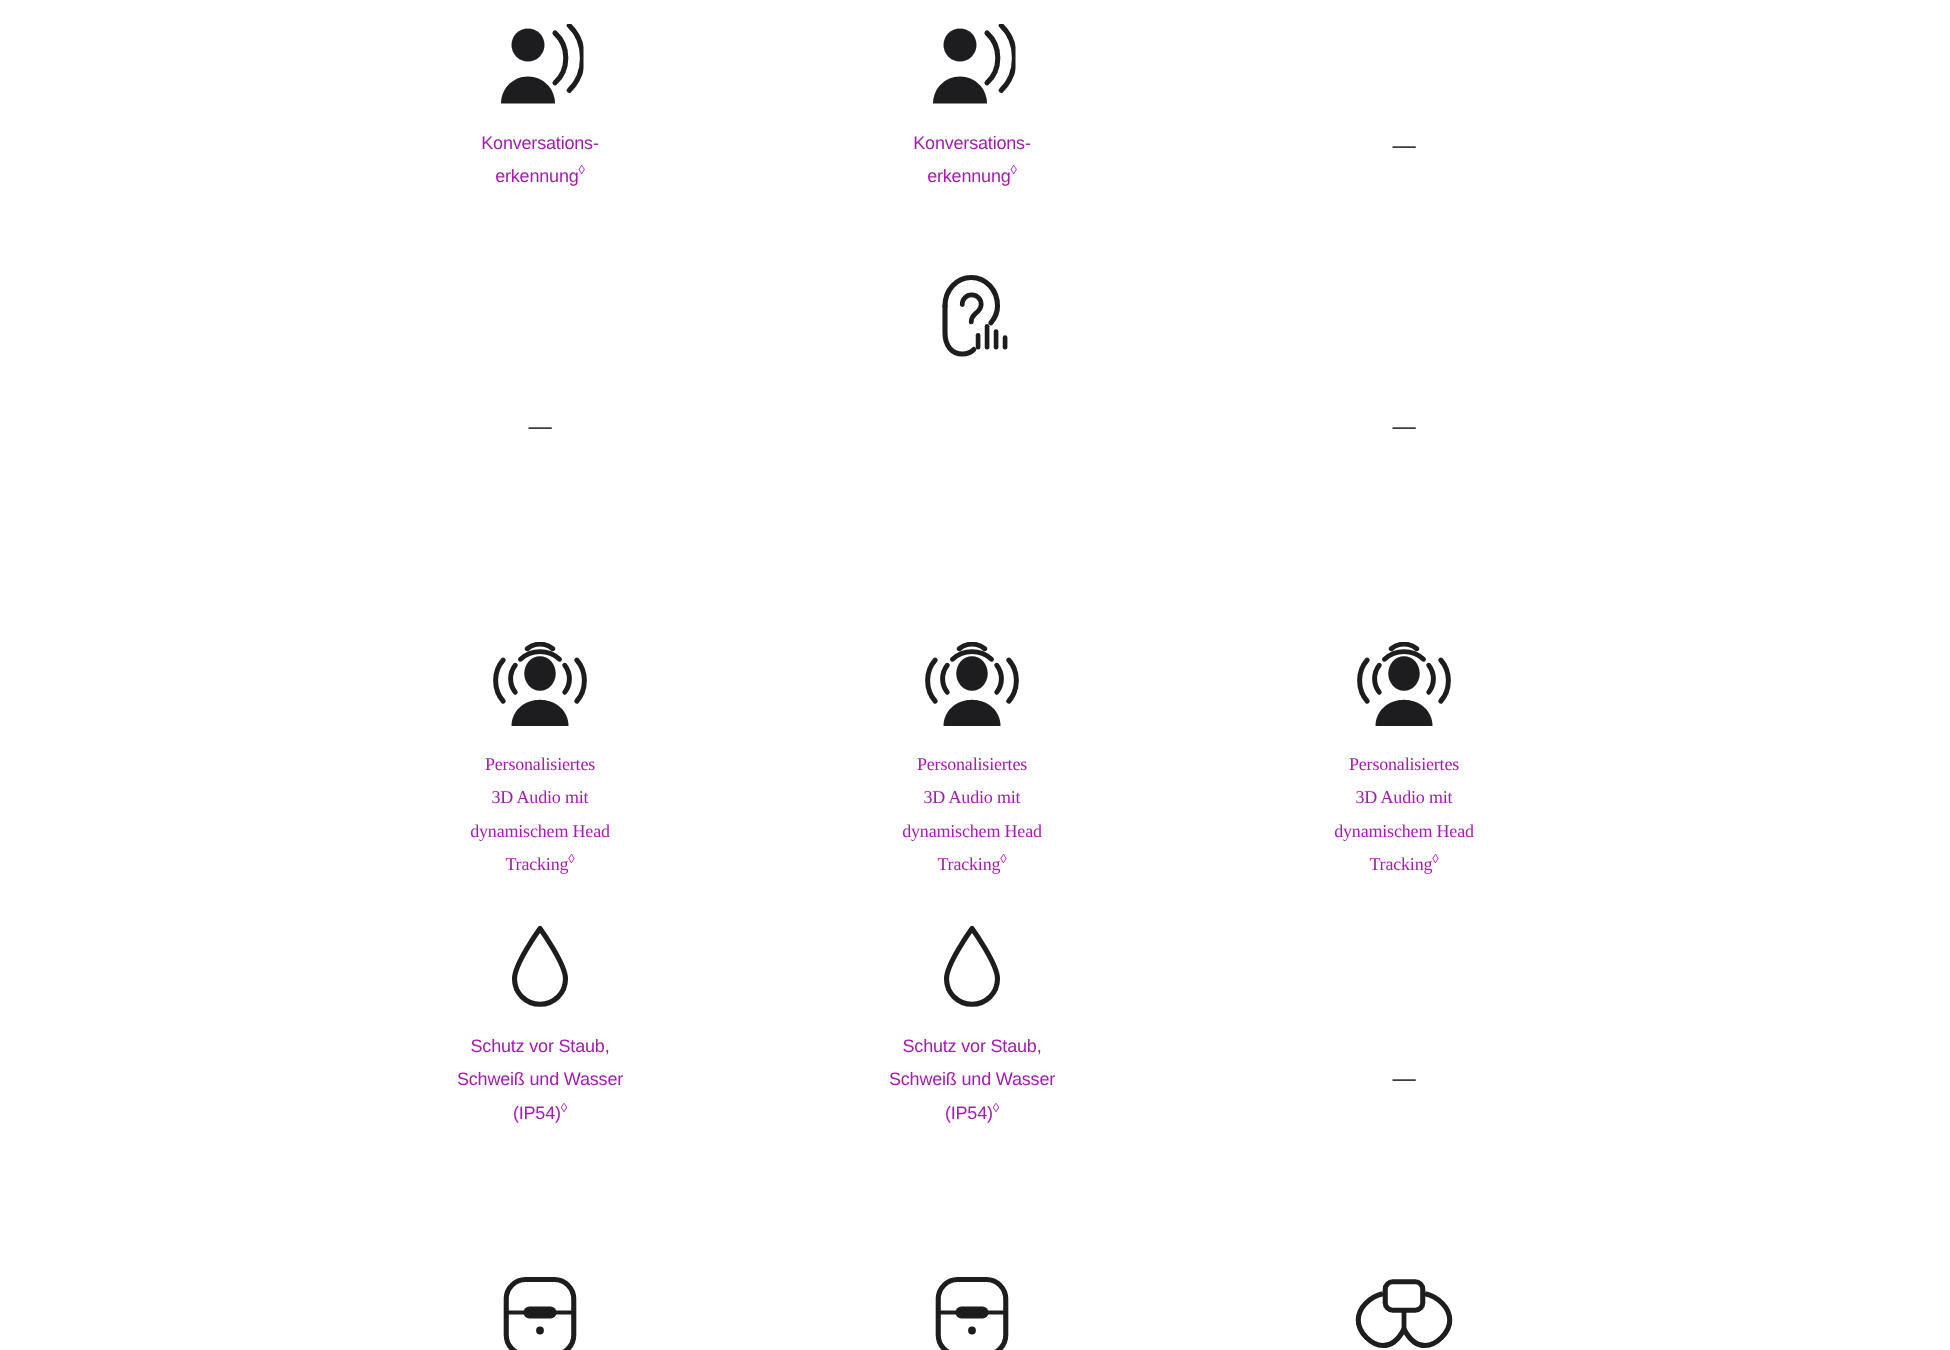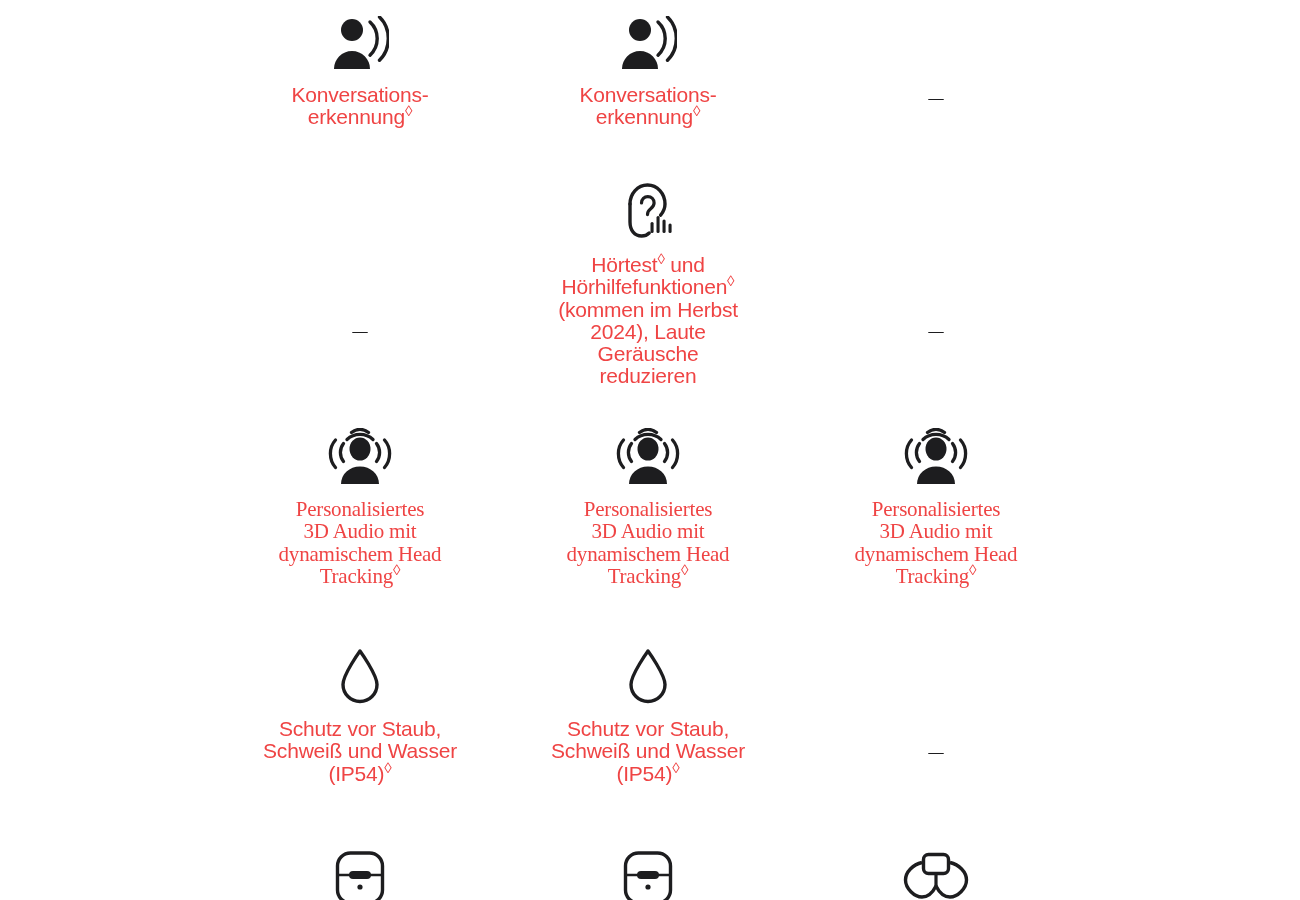--- a/index.html
+++ b/index.html
@@ -41,24 +41,24 @@
 
   .icon-wrap {
     display: flex;
     align-items: flex-end;
     justify-content: center;
     height: 62px;
     margin-bottom: 12px;
   }
 
   .feature-label {
-    font-size: 21px;
+    font-size: 12px;
     line-height: 22.3px;
     letter-spacing: -0.01em;
-    color: #ef4444;
+    color: #a21caf;
     max-width: 200px;
     font-weight: 400;
   }
 
   .dash {
     font-size: 15.5px;
     line-height: 22.3px;
     color: #1d1d1f;
     display: block;
   }
@@ -66,21 +66,21 @@
   .sup {
     font-size: 0.72em;
     vertical-align: super;
     line-height: 0;
   }
 
   
   #row-1 { top: 10px; }
   #row-2 { top: 178px; }
   #row-3 { top: 428px; font-family: Liberation Serif, serif; }
-  #row-4 { top: 648px; }
+  #row-4 { top: 616px; }
   #row-5 { top: 850px; }
 
   
   .cell.empty { justify-content: center; }
   #row-1 .cell.empty { padding-top: 58px; }
   #row-2 .cell.empty { padding-top: 96px; }
   #row-4 .cell.empty { padding-top: 72px; }
 
   svg { display: block; }
 </style>
@@ -137,27 +137,20 @@
         <svg width="52" height="62" viewBox="0 0 52 62" aria-hidden="true">
           <path d="M8 24c0-10.5 7.6-19 17.5-19S43 13.5 43 24c0 5-1.7 8-4.4 11.2" fill="none" stroke="#1d1d1f" stroke-width="3.4" stroke-linecap="round"></path>
           <path d="M8 24v18c0 8.5 4.6 14 11.6 14 3.2 0 5.6-1 7.6-3" fill="none" stroke="#1d1d1f" stroke-width="3.4" stroke-linecap="round"></path>
           <path d="M19.5 23c0-3.6 2.8-6.4 6.3-6.4 3.6 0 6.3 2.8 6.3 6.4 0 3.2-2 4.6-4 6.2-1.8 1.5-2.6 3-2.6 5.4" fill="none" stroke="#1d1d1f" stroke-width="3.2" stroke-linecap="round"></path>
           <rect x="28.5" y="42" width="3.1" height="11" rx="1.5" fill="#1d1d1f"></rect>
           <rect x="34.5" y="36" width="3.1" height="17" rx="1.5" fill="#1d1d1f"></rect>
           <rect x="40.5" y="39.5" width="3.1" height="13.5" rx="1.5" fill="#1d1d1f"></rect>
           <rect x="46.5" y="43.5" width="3.1" height="9.5" rx="1.5" fill="#1d1d1f"></rect>
         </svg>
       </div>
-      <div class="feature-label" style="max-width:216px;">
-        <span>Hörtest</span><span class="sup">◊</span><span> und</span><br>
-        <span>Hörhilfefunktionen</span><span class="sup">◊</span><br>
-        <span>(kommen im Herbst</span><br>
-        <span>2024), Laute Geräusche</span><br>
-        <span>reduzieren</span>
-      </div>
     </div>
 
     <div class="cell empty">
       <span class="dash">—</span>
     </div>
   </div>
 
   <div class="row" id="row-3">
 
     <div class="cell c1">

